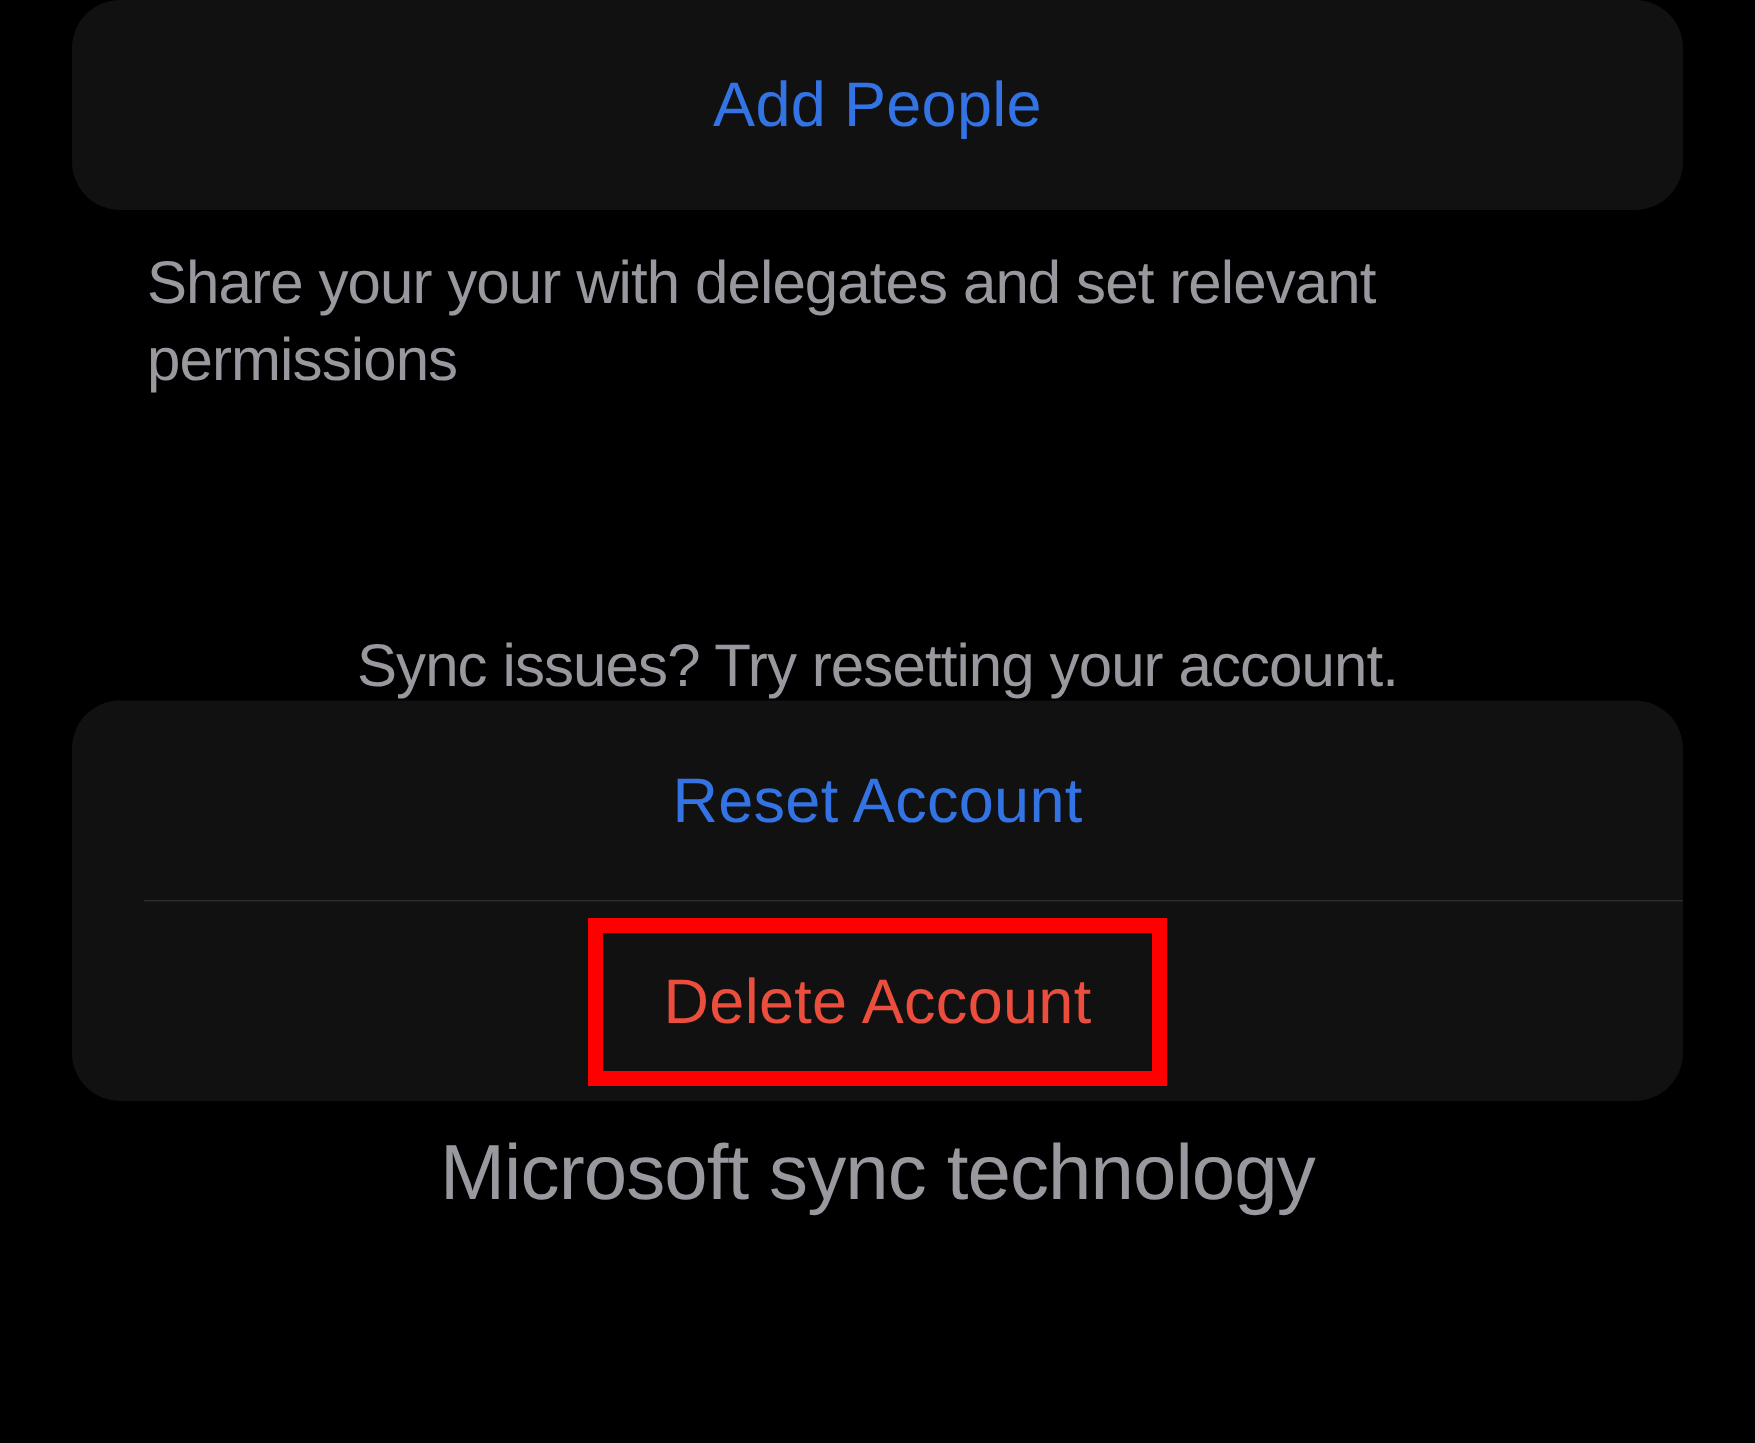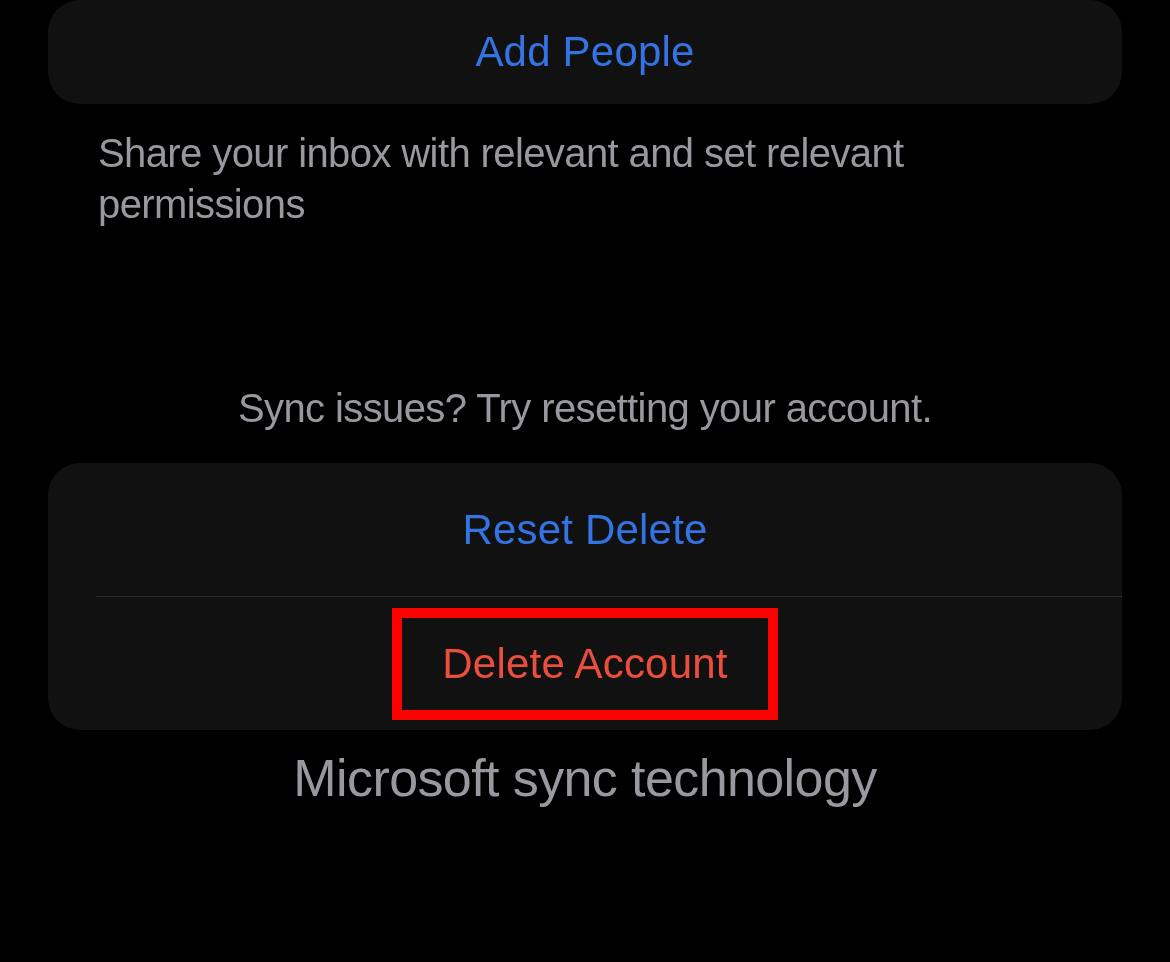--- a/index.html
+++ b/index.html
@@ -13,21 +13,21 @@
     .container {
       padding: 0 48px;
     }
     .card {
       background: #111112;
       border-radius: 32px;
       overflow: hidden;
     }
     .card-top {
       margin-top: 0;
-      height: 104px;
+      height: 140px;
       display: flex;
       align-items: center;
       justify-content: center;
     }
     .btn-blue {
       color: #3373e3;
       font-size: 42px;
       font-weight: 400;
       letter-spacing: 0.2px;
       cursor: pointer;
@@ -41,21 +41,20 @@
       letter-spacing: -0.6px;
     }
     .spacer {
       height: 156px;
     }
     .section-header {
       color: #98989f;
       font-size: 40px;
       font-weight: 400;
       text-align: center;
-      padding-bottom: 32px;
       letter-spacing: -0.6px;
     }
     .card-bottom {
       display: flex;
       flex-direction: column;
     }
     .row {
       height: 133px;
       display: flex;
       align-items: center;
@@ -92,29 +91,29 @@
   </style>
 </head>
 <body>
 
 <div class="container">
 
   <div class="card card-top">
     <span class="btn-blue">Add People</span>
   </div>
 
-  <div class="footer-text">Share your inbox with relevant and set relevant permissions</div>
+  <div class="footer-text">Share your your with delegates and set relevant permissions</div>
 
   <div class="spacer"></div>
 
   <div class="section-header">Sync issues? Try resetting your account.</div>
 
   <div class="card card-bottom">
     <div class="row">
-      <span class="btn-blue">Reset Delete</span>
+      <span class="btn-blue">Reset Account</span>
     </div>
     <div class="divider"></div>
     <div class="row">
       <div class="highlight-frame">
         <span class="btn-red">Delete Account</span>
       </div>
     </div>
   </div>
 
   <div class="sync-label">Microsoft sync technology</div>

